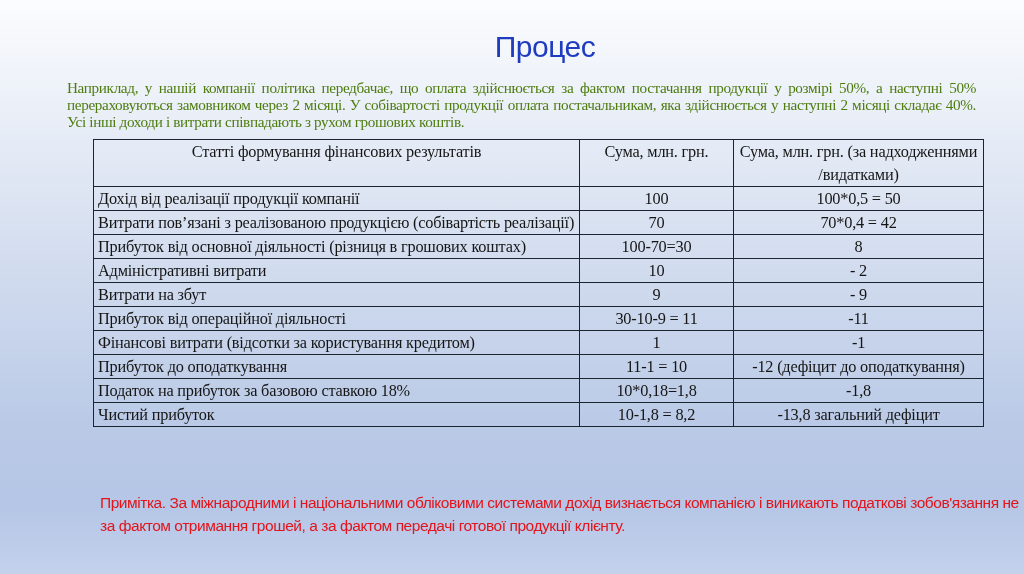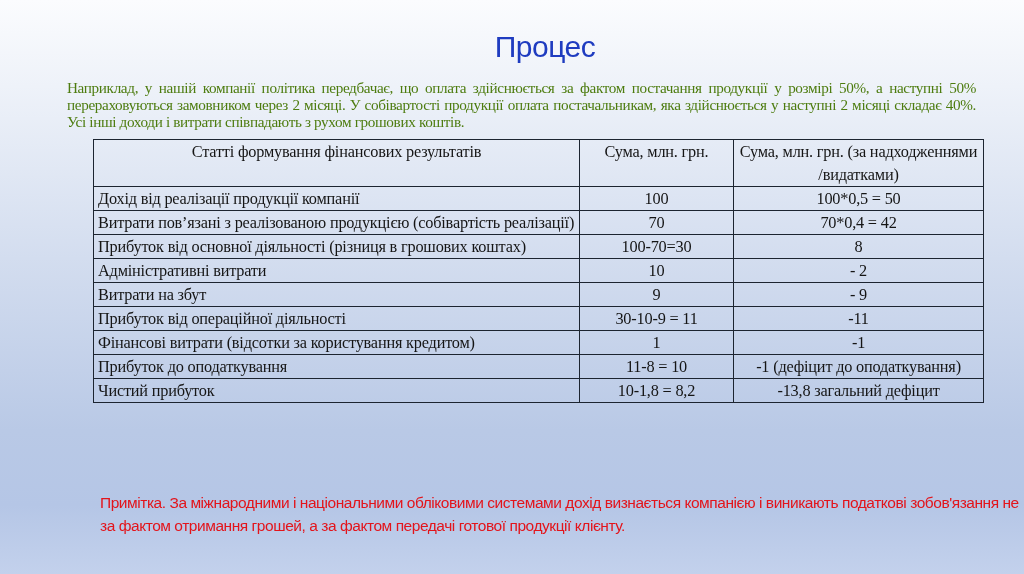--- a/index.html
+++ b/index.html
@@ -89,22 +89,27 @@
       <td class="c">30-10-9 = 11</td>
       <td class="c">-11</td>
     </tr>
     <tr>
       <td>Фінансові витрати (відсотки за користування кредитом)</td>
       <td class="c">1</td>
       <td class="c">-1</td>
     </tr>
     <tr>
       <td>Прибуток до оподаткування</td>
-      <td class="c">11-8 = 10</td>
-      <td class="c">-1 (дефіцит до оподаткування)</td>
+      <td class="c">11-1 = 10</td>
+      <td class="c">-12 (дефіцит до оподаткування)</td>
+    </tr>
+    <tr>
+      <td>Податок на прибуток за базовою ставкою 18%</td>
+      <td class="c">10*0,18=1,8</td>
+      <td class="c">-1,8</td>
     </tr>
     <tr>
       <td>Чистий прибуток</td>
       <td class="c">10-1,8 = 8,2</td>
       <td class="c">-13,8 загальний дефіцит</td>
     </tr>
   </tbody>
 </table>
 
 <div class="note">Примітка. За міжнародними і національними обліковими системами дохід визнається компанією і виникають податкові зобов'язання не за фактом отримання грошей, а за фактом передачі готової продукції клієнту.</div>

